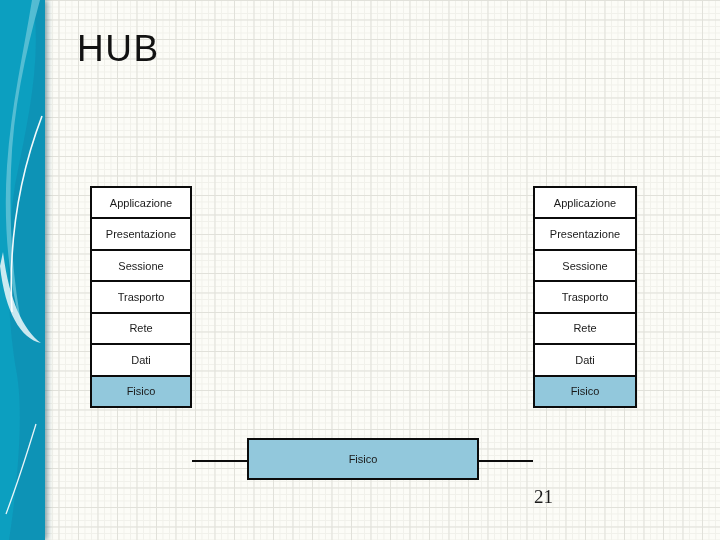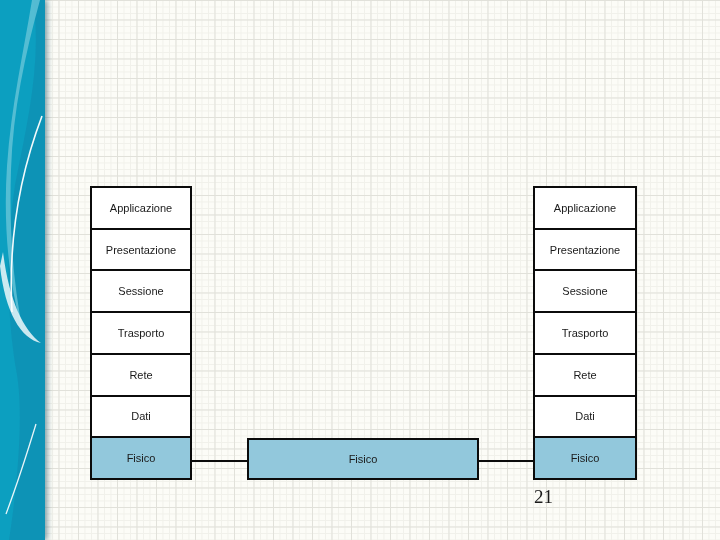--- a/index.html
+++ b/index.html
@@ -29,21 +29,21 @@
     left: 77px; top: 30px;
     font-size: 37px;
     line-height: 1.0;
     letter-spacing: 1.5px;
     color: #121212;
     font-weight: 400;
   }
   .stack {
     position: absolute;
     top: 186px;
-    height: 294px;
+    height: 222px;
     box-sizing: border-box;
     border: 2px solid #0b0b0b;
     display: flex;
     flex-direction: column;
   }
   .stack-left  { left: 90px;  width: 102px; }
   .stack-right { left: 533px; width: 104px; }
   .layer {
     flex: 1;
     border-bottom: 2px solid #0b0b0b;
@@ -92,20 +92,21 @@
     <svg width="45" height="540" viewBox="0 0 45 540">
       <rect x="0" y="0" width="45" height="540" fill="#0c9fc0"></rect>
       <path d="M33,0 C42,60 28,120 15,185 C5,250 7,320 17,375 C23,412 19,475 9,540 L45,540 L45,0 Z" fill="#0e91b4" opacity="0.85"></path>
       <path d="M40,0 C25,55 13,110 11,170 C9,230 13,282 23,332 C9,286 3,226 7,166 C11,106 24,50 32,0 Z" fill="#5cc0d5" opacity="0.9"></path>
       <path d="M3,252 C9,300 23,330 41,343 C21,339 5,312 0,266 Z" fill="#dff2f6" opacity="0.9"></path>
       <path d="M42,116 C20,174 8,240 12,312" stroke="#ffffff" stroke-width="1.6" fill="none" opacity="0.95"></path>
       <path d="M36,424 C25,460 15,490 6,514" stroke="#ffffff" stroke-width="1.3" fill="none" opacity="0.9"></path>
     </svg>
   </div>
 
+  <div class="slide-title">HUB</div>
 
   <div class="stack stack-left">
     <div class="layer">Applicazione</div>
     <div class="layer">Presentazione</div>
     <div class="layer">Sessione</div>
     <div class="layer">Trasporto</div>
     <div class="layer">Rete</div>
     <div class="layer">Dati</div>
     <div class="layer" style="background: rgb(146, 200, 220);">Fisico</div>
   </div>

